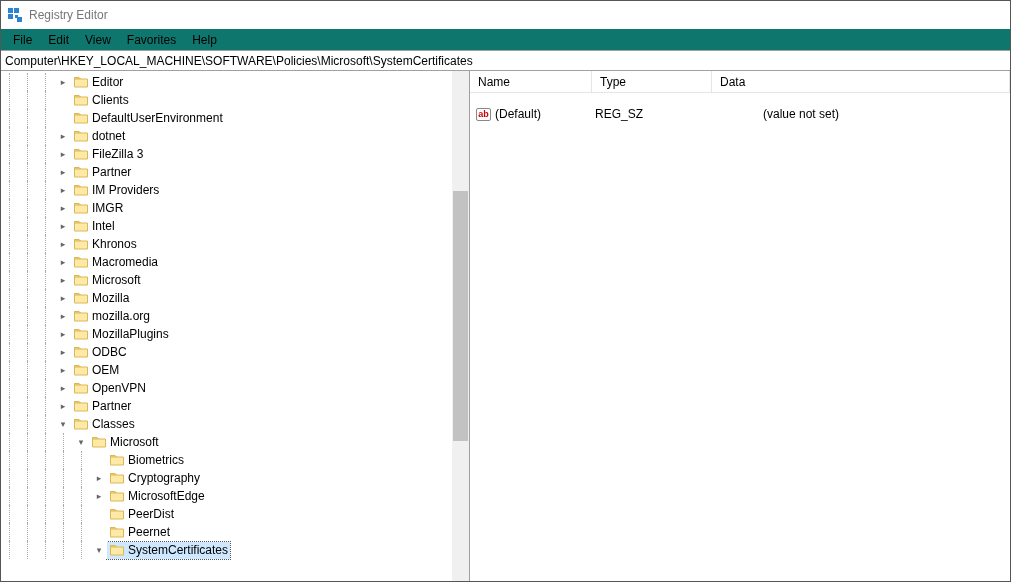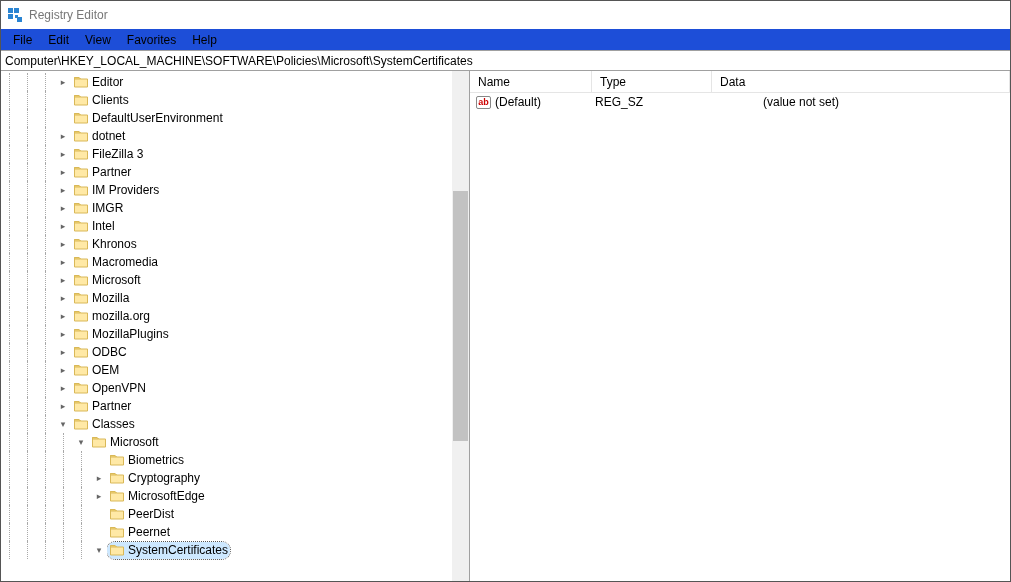--- a/index.html
+++ b/index.html
@@ -21,21 +21,21 @@
     background:#fff;
     color:#777;
   }
   .titlebar .app-icon { width:16px; height:16px; margin-right:6px; }
   .titlebar .title-text { font-size:12px; }
   
   .menubar {
     height:21px;
     display:flex; align-items:center;
     padding:0 4px;
-    background:#1d4ed8;
+    background:#0f766e;
   }
   .menubar .menu-item {
     padding:2px 8px;
     cursor:default;
   }
   
   .pathbar {
     height:21px;
     border-top:1px solid #a0a0a0;
     border-bottom:1px solid #a0a0a0;
@@ -66,20 +66,21 @@
   }
   .tree-thumb {
     position:absolute; left:1px; right:1px;
     top:120px; height:250px;
     background:#c2c2c2;
   }
   .values-pane {
     flex:1;
     display:flex; flex-direction:column;
     overflow:hidden;
+    gap:12px;
   }
   .values-header {
     height:22px;
     display:flex;
     align-items:center;
     border-bottom:1px solid #e5e5e5;
     font-size:12px;
     user-select:none;
   }
   .values-header .col {
@@ -123,21 +124,20 @@
   }
   .tree-row {
     height:18px;
     display:flex; align-items:center;
     white-space:nowrap;
     position:relative;
   }
   .tree-row.selected .tree-label-wrap {
     background:#cde8ff;
     outline:1px dotted #555;
-    border-radius:8px;
   }
   .tree-indent {
     display:inline-block;
     height:18px;
     position:relative;
   }
   .tree-indent::before {
     content:"";
     position:absolute; left:8px; top:0; bottom:0;
     border-left:1px dotted #a9a9a9;

